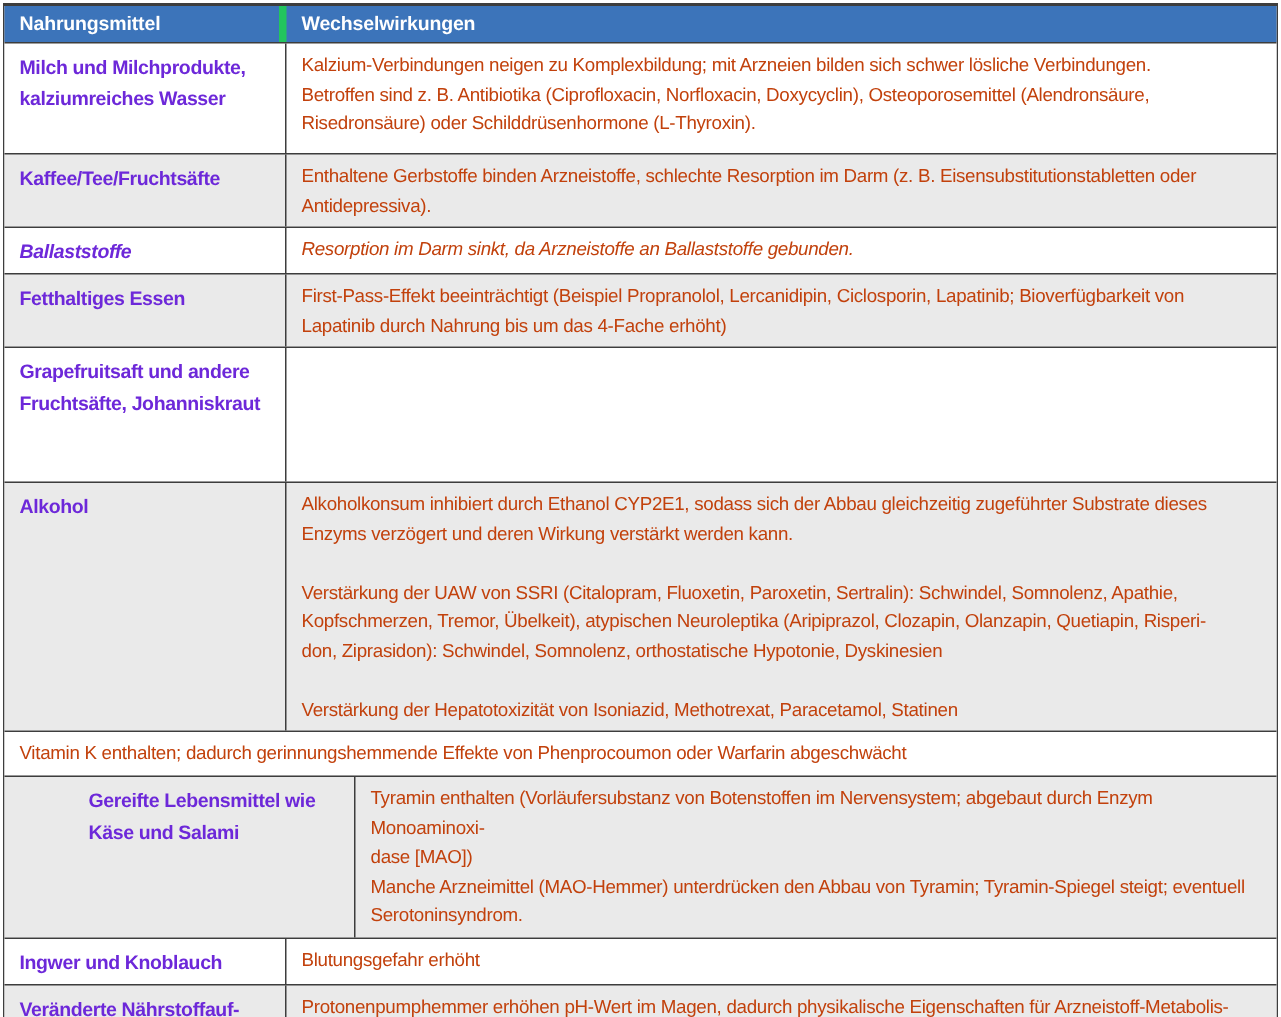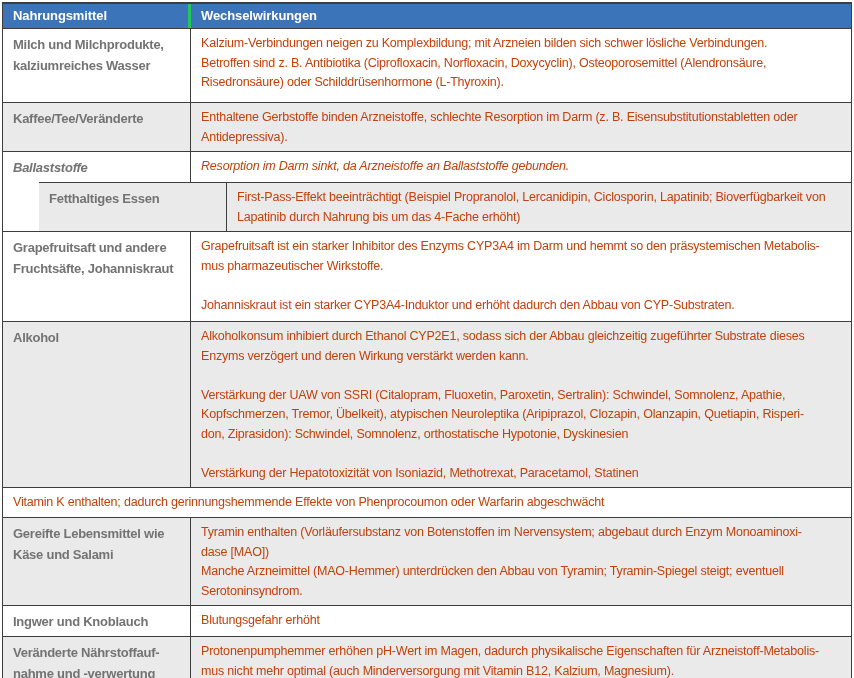--- a/index.html
+++ b/index.html
@@ -28,59 +28,59 @@
     font-size: 13px;
     line-height: 24px;
     letter-spacing: -0.1px;
     padding: 0 10px;
     white-space: nowrap;
     overflow: hidden;
   }
   .hcell-left {
     width: 188px;
     flex: none;
-    border-right: 3px solid #22c55e;
+    border-right: 5px solid #22c55e;
   }
   .hcell-right { flex: 1; }
   .row {
     display: flex;
     border-top: 1px solid #3d3d3d;
     background: #ffffff;
   }
   .row:nth-child(even) { background: #eaeaea; }
   .fcell {
     width: 188px;
     flex: none;
     border-right: 1px solid #3d3d3d;
     padding: 5px 6px 4px 10px;
     font-size: 13px;
     font-weight: bold;
     line-height: 21px;
     letter-spacing: -0.25px;
     white-space: pre-line;
-    color: #737373;
+    color: #6d28d9;
   }
   .icell {
     flex: 1;
     padding: 5px 8px 4px 10px;
     font-size: 12.5px;
     line-height: 19.5px;
     letter-spacing: -0.2px;
     white-space: pre-line;
     color: #c2410c;
   }
   
   .rows .row:nth-child(1)  { min-height: 74px; }
   .rows .row:nth-child(2)  { min-height: 45px; }
   .rows .row:nth-child(3)  { min-height: 26px; font-style: italic; }
-  .rows .row:nth-child(4)  { min-height: 48px; margin-left: 36px; }
+  .rows .row:nth-child(4)  { min-height: 48px; }
   .rows .row:nth-child(5)  { min-height: 90px; }
   .rows .row:nth-child(6)  { min-height: 165px; }
   .rows .row:nth-child(7)  { min-height: 30px; }
-  .rows .row:nth-child(8)  { min-height: 86px; }
+  .rows .row:nth-child(8)  { min-height: 86px; padding-left: 46px; }
   .rows .row:nth-child(9)  { min-height: 29px; }
   .rows .row:nth-child(10) { min-height: 48px; }
 </style>
 </head>
 <body>
 
 <div class="table">
   <div class="header-row">
     <div class="hcell hcell-left">Nahrungsmittel</div>
     <div class="hcell hcell-right">Wechselwirkungen</div>
@@ -88,40 +88,36 @@
 
   <div class="rows">
     <div class="row">
       <div class="fcell">Milch und Milchprodukte,
 kalziumreiches Wasser</div>
       <div class="icell">Kalzium-Verbindungen neigen zu Komplexbildung; mit Arzneien bilden sich schwer lösliche Verbindungen.
 Betroffen sind z. B. Antibiotika (Ciprofloxacin, Norfloxacin, Doxycyclin), Osteoporosemittel (Alendronsäure,
 Risedronsäure) oder Schilddrüsenhormone (L-Thyroxin).</div>
     </div>
     <div class="row">
-      <div class="fcell">Kaffee/Tee/Veränderte</div>
+      <div class="fcell">Kaffee/Tee/Fruchtsäfte</div>
       <div class="icell">Enthaltene Gerbstoffe binden Arzneistoffe, schlechte Resorption im Darm (z. B. Eisensubstitutionstabletten oder
 Antidepressiva).</div>
     </div>
     <div class="row">
       <div class="fcell">Ballaststoffe</div>
       <div class="icell">Resorption im Darm sinkt, da Arzneistoffe an Ballaststoffe gebunden.</div>
     </div>
     <div class="row">
       <div class="fcell">Fetthaltiges Essen</div>
       <div class="icell">First-Pass-Effekt beeinträchtigt (Beispiel Propranolol, Lercanidipin, Ciclosporin, Lapatinib; Bioverfügbarkeit von
 Lapatinib durch Nahrung bis um das 4-Fache erhöht)</div>
     </div>
     <div class="row">
       <div class="fcell">Grapefruitsaft und andere
 Fruchtsäfte, Johanniskraut</div>
-      <div class="icell">Grapefruitsaft ist ein starker Inhibitor des Enzyms CYP3A4 im Darm und hemmt so den präsystemischen Metabolis-
-mus pharmazeutischer Wirkstoffe.
-
-Johanniskraut ist ein starker CYP3A4-Induktor und erhöht dadurch den Abbau von CYP-Substraten.</div>
     </div>
     <div class="row">
       <div class="fcell">Alkohol</div>
       <div class="icell">Alkoholkonsum inhibiert durch Ethanol CYP2E1, sodass sich der Abbau gleichzeitig zugeführter Substrate dieses
 Enzyms verzögert und deren Wirkung verstärkt werden kann.
 
 Verstärkung der UAW von SSRI (Citalopram, Fluoxetin, Paroxetin, Sertralin): Schwindel, Somnolenz, Apathie,
 Kopfschmerzen, Tremor, Übelkeit), atypischen Neuroleptika (Aripiprazol, Clozapin, Olanzapin, Quetiapin, Risperi-
 don, Ziprasidon): Schwindel, Somnolenz, orthostatische Hypotonie, Dyskinesien
 

